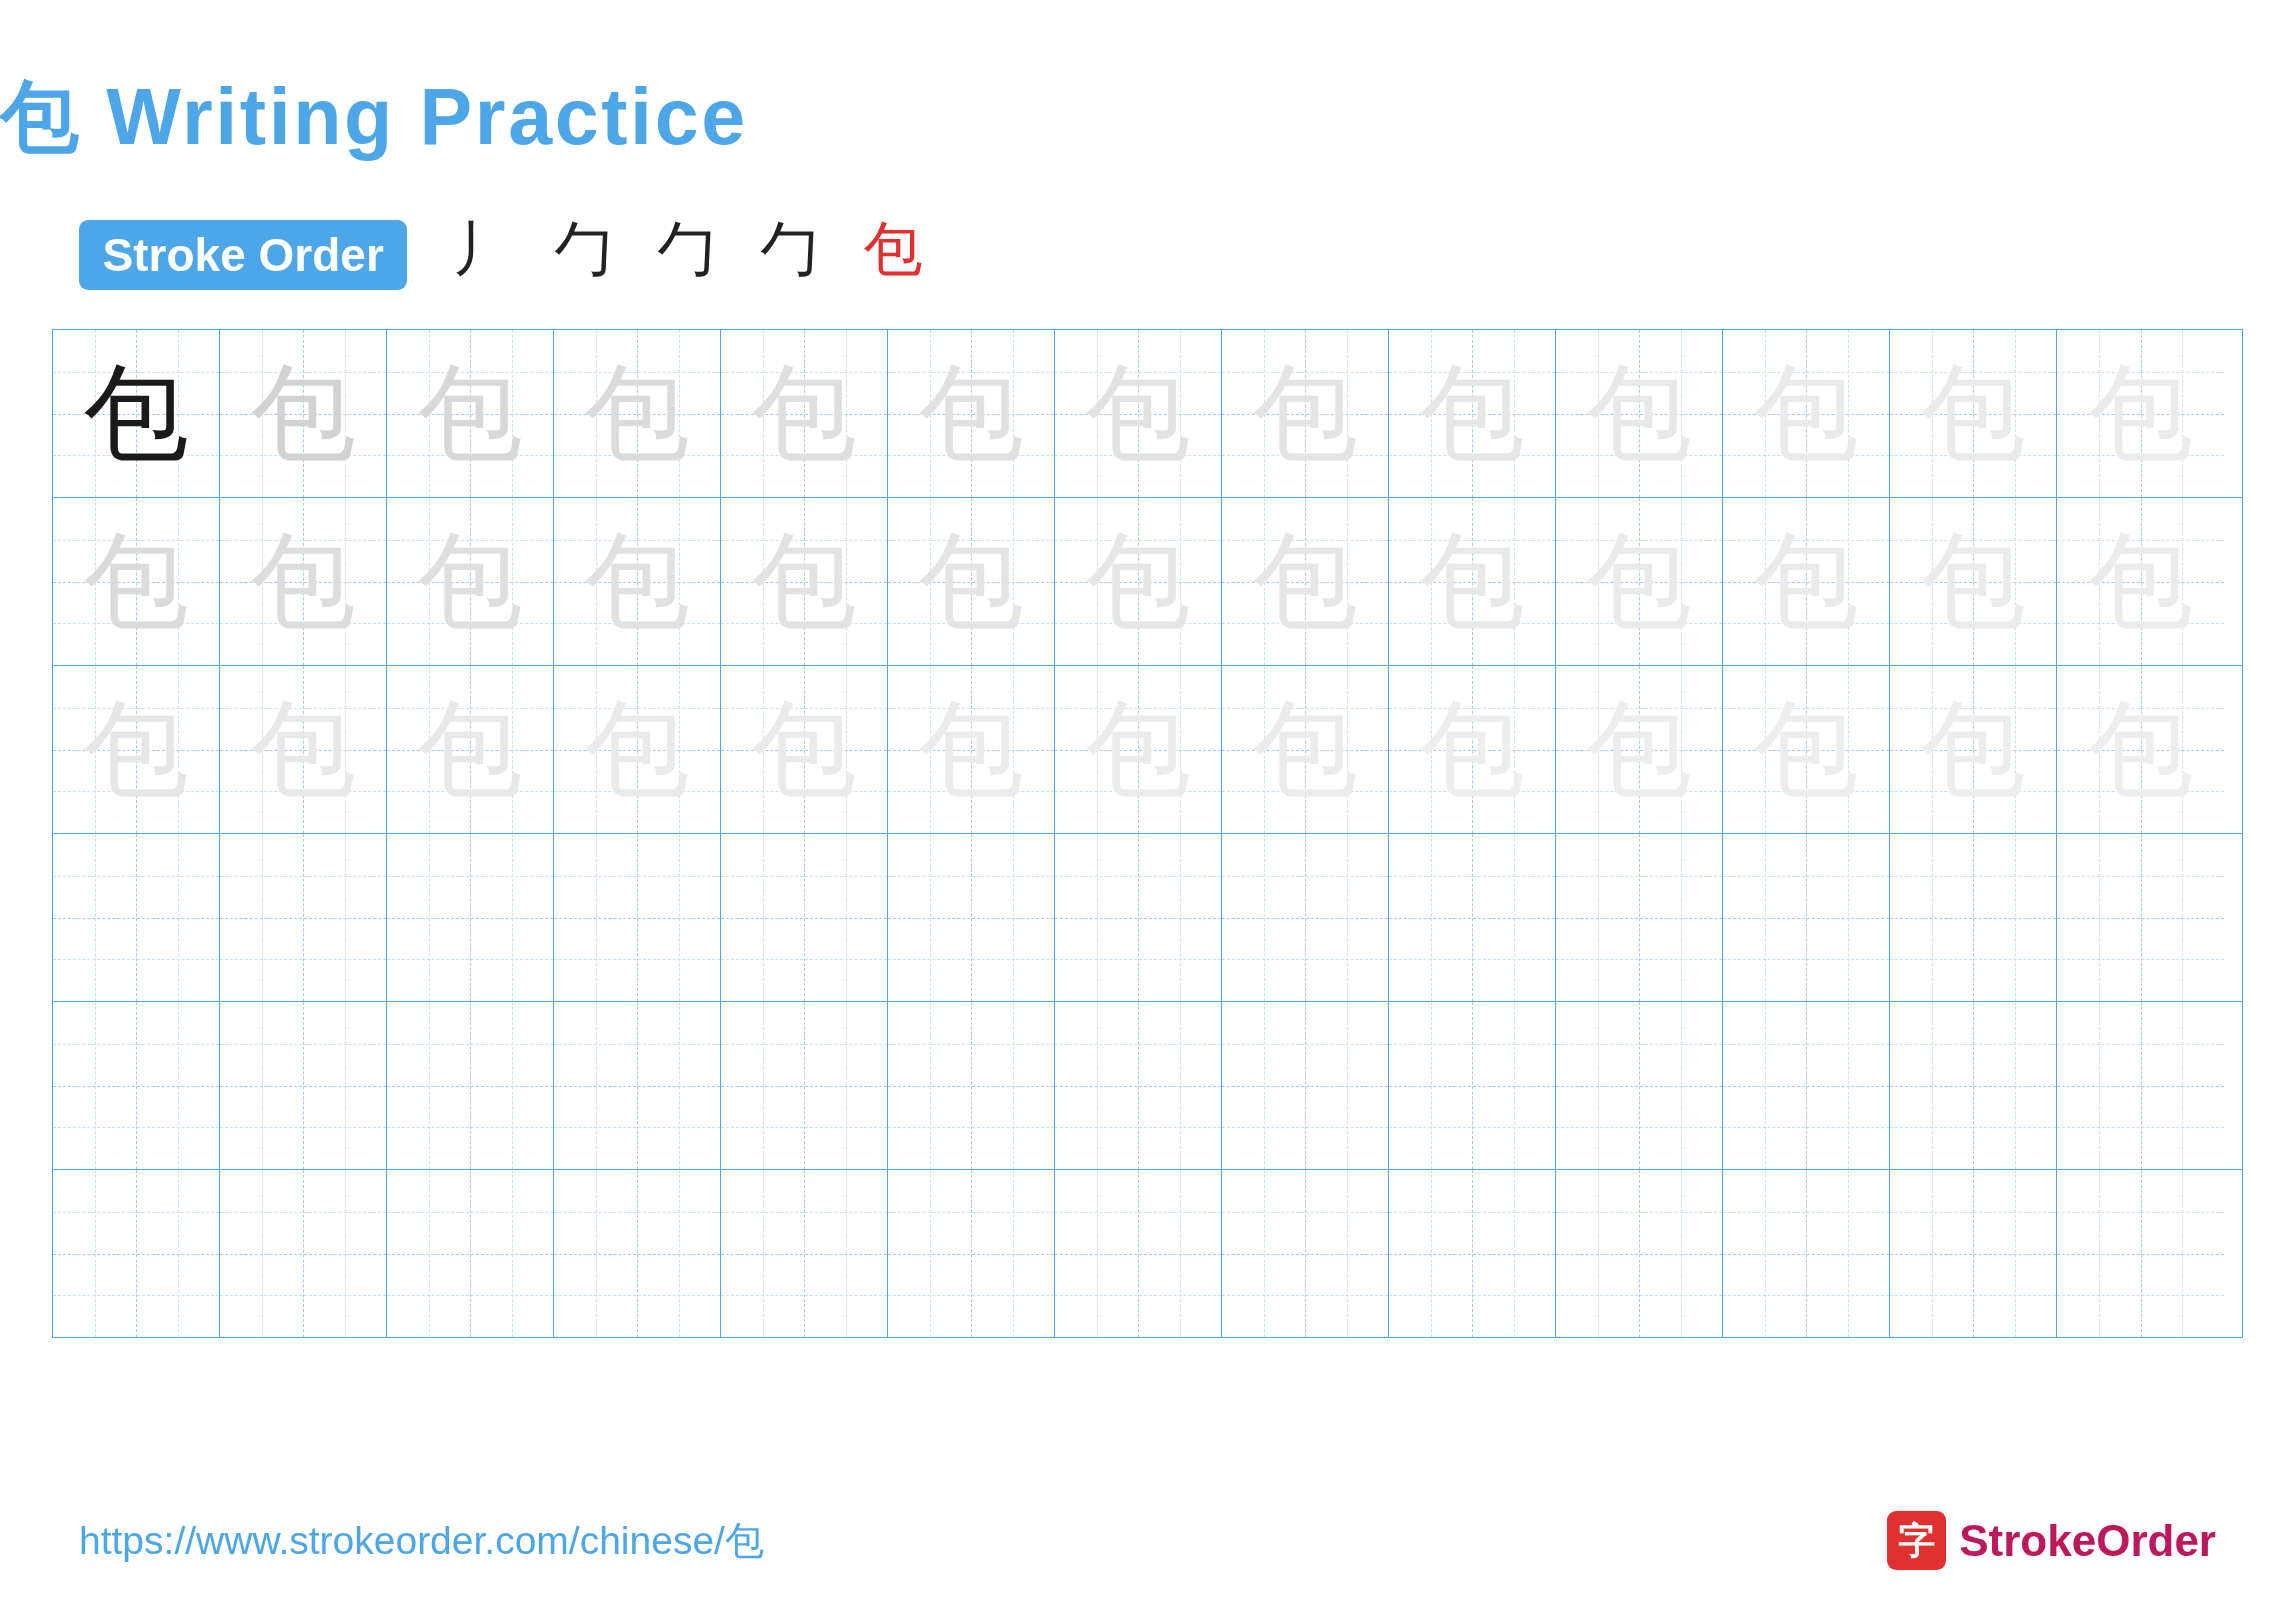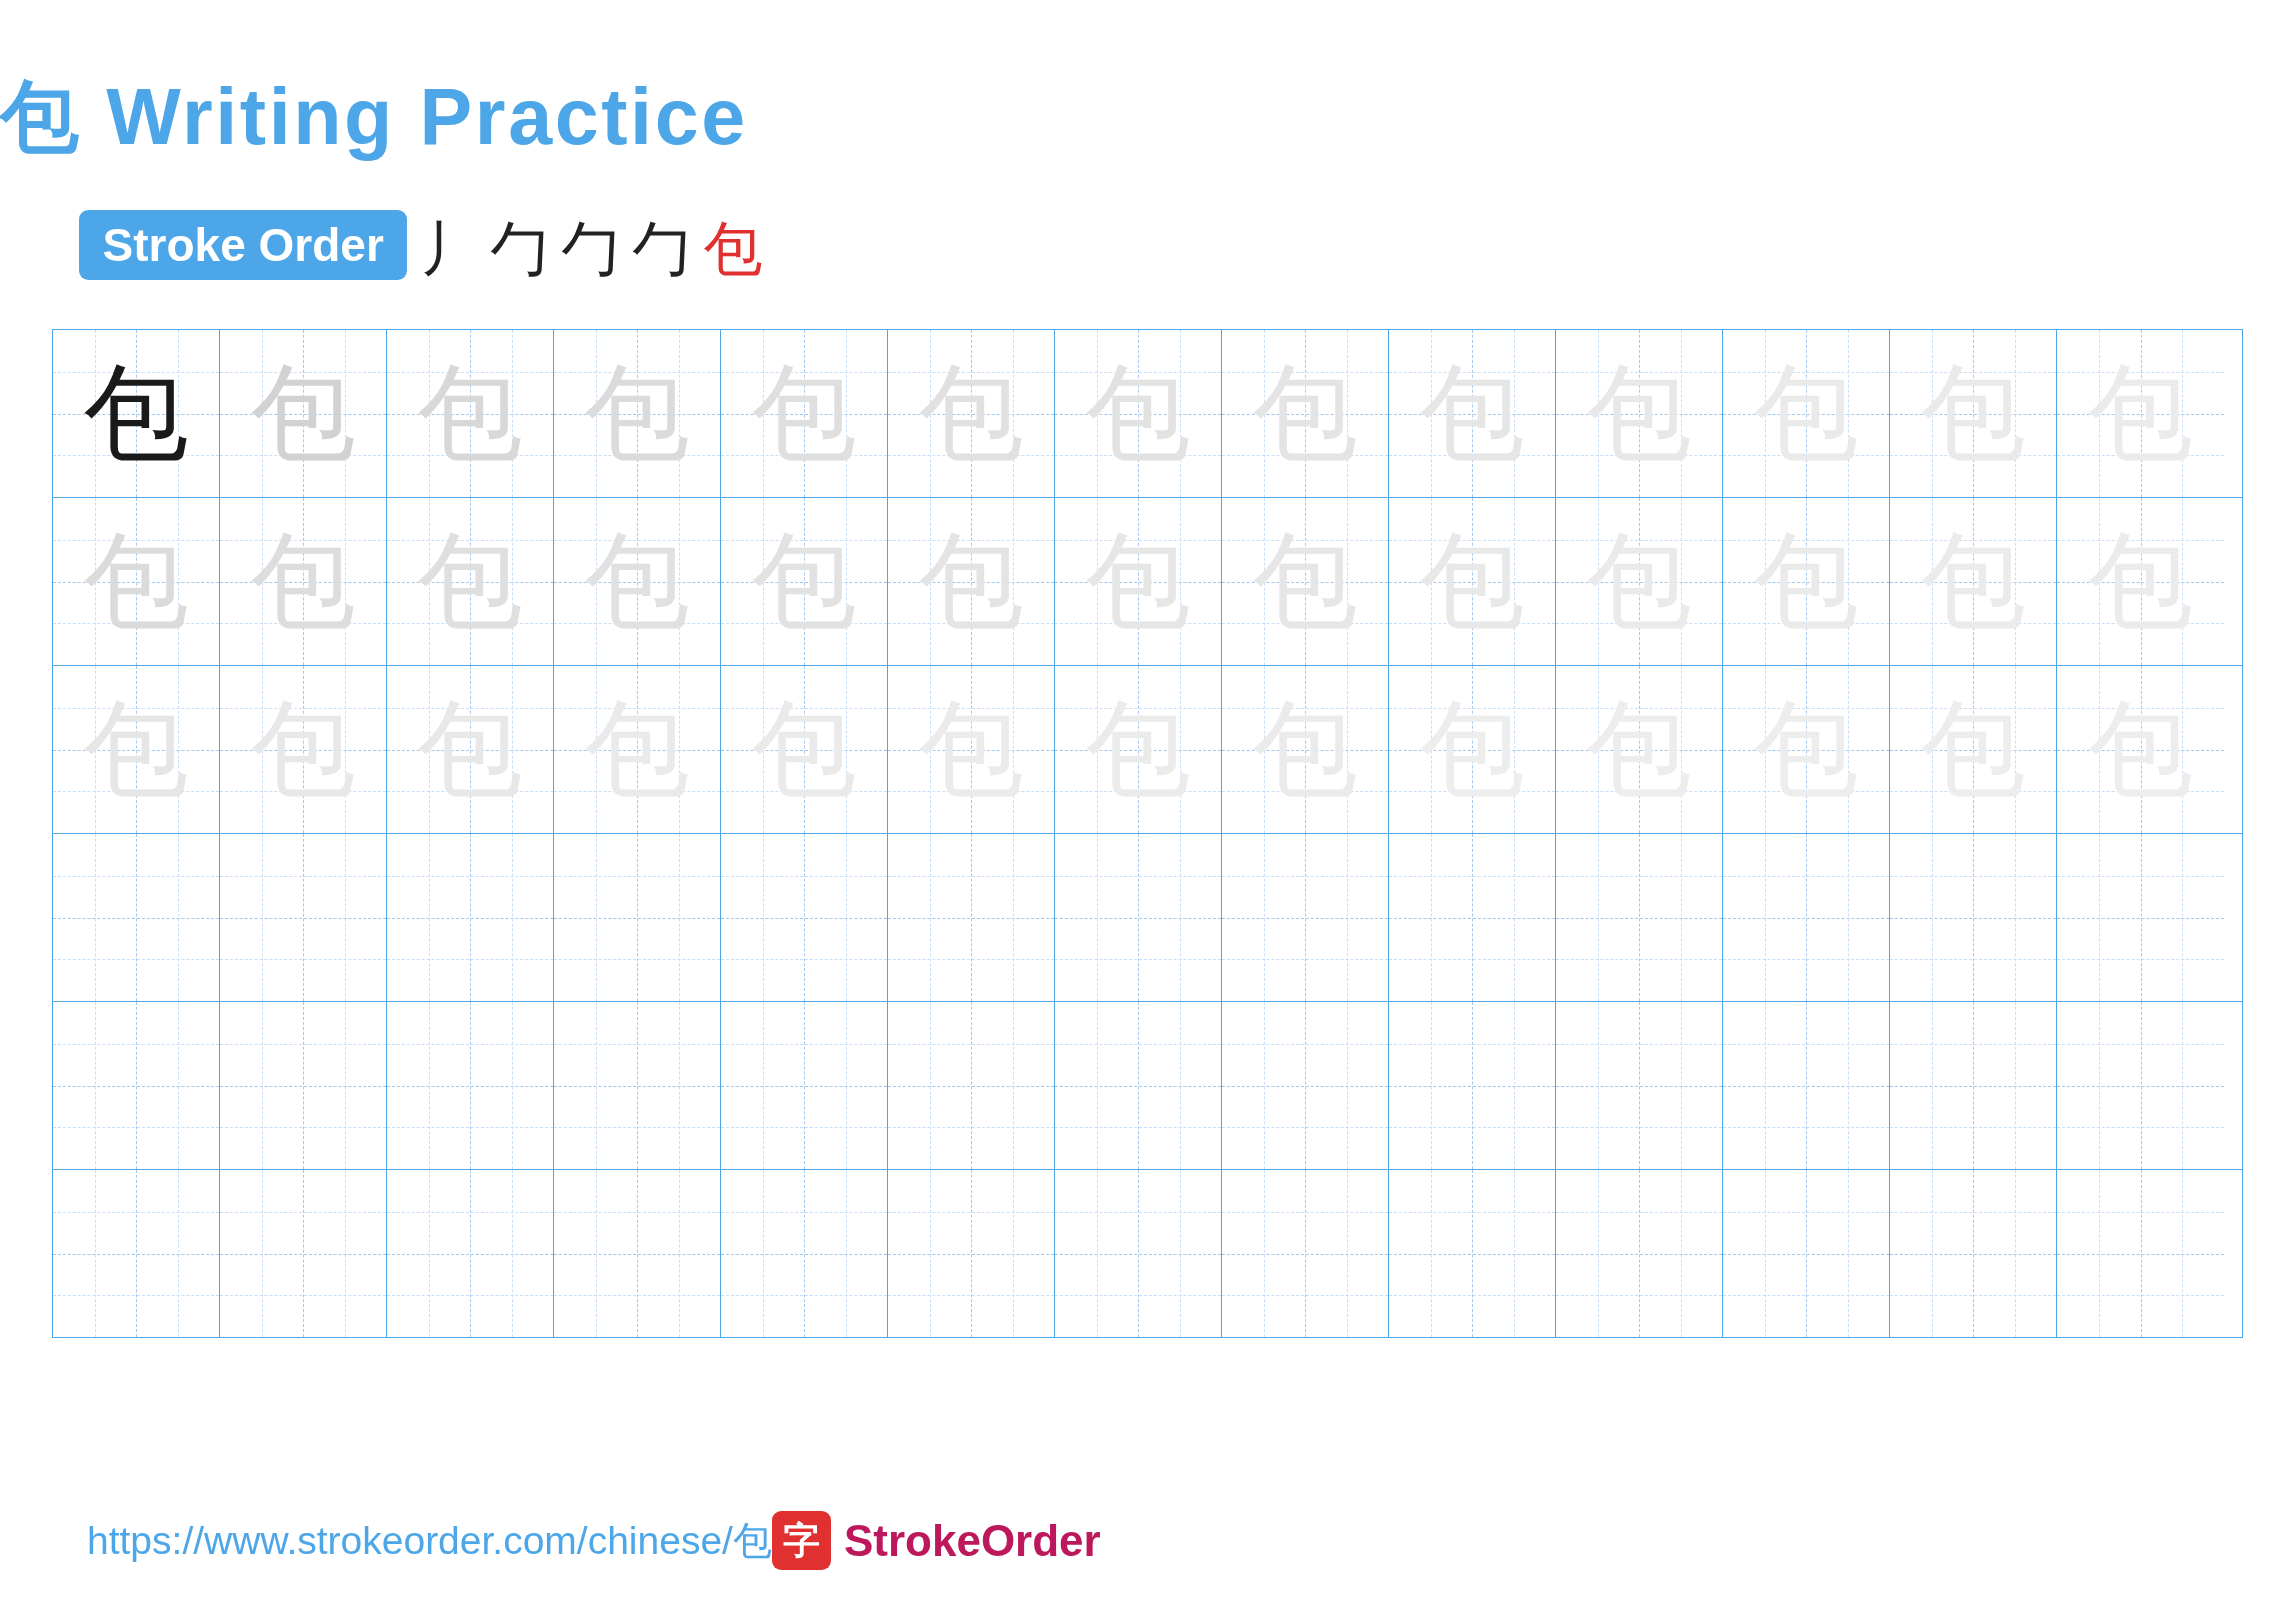--- a/index.html
+++ b/index.html
@@ -17,24 +17,24 @@
       margin-top: 65px;
       font-size: 79px;
       color: #4da6e8;
       font-weight: 600;
       letter-spacing: 2.6px;
     }
 
     
     .stroke-order-row {
       display: flex;
-      align-items: flex-start;
+      align-items: flex-end;
       margin-top: 39px;
       margin-left: 79px;
-      gap: 12px;
+      gap: 44px;
     }
 
     .stroke-order-badge {
       background: #4da6e8;
       color: white;
       font-size: 46px;
       font-weight: bold;
       padding: 7.9px 23.6px;
       border-radius: 9.2px;
     }
@@ -139,23 +139,23 @@
       z-index: 2;
       font-family: 'SimSun', 'Song Ti', serif;
       font-size: 105px;
       line-height: 1;
     }
 
     
     .footer {
       position: absolute;
       bottom: 52px;
-      left: 8px; right: 0;
+      left: 0; right: 0;
       display: flex;
-      justify-content: flex-start;
+      justify-content: space-between;
       align-items: center;
       padding: 0 79px;
     }
 
     .footer-url {
       font-size: 39px;
       color: #4da6e8;
       text-decoration: none;
     }
 

